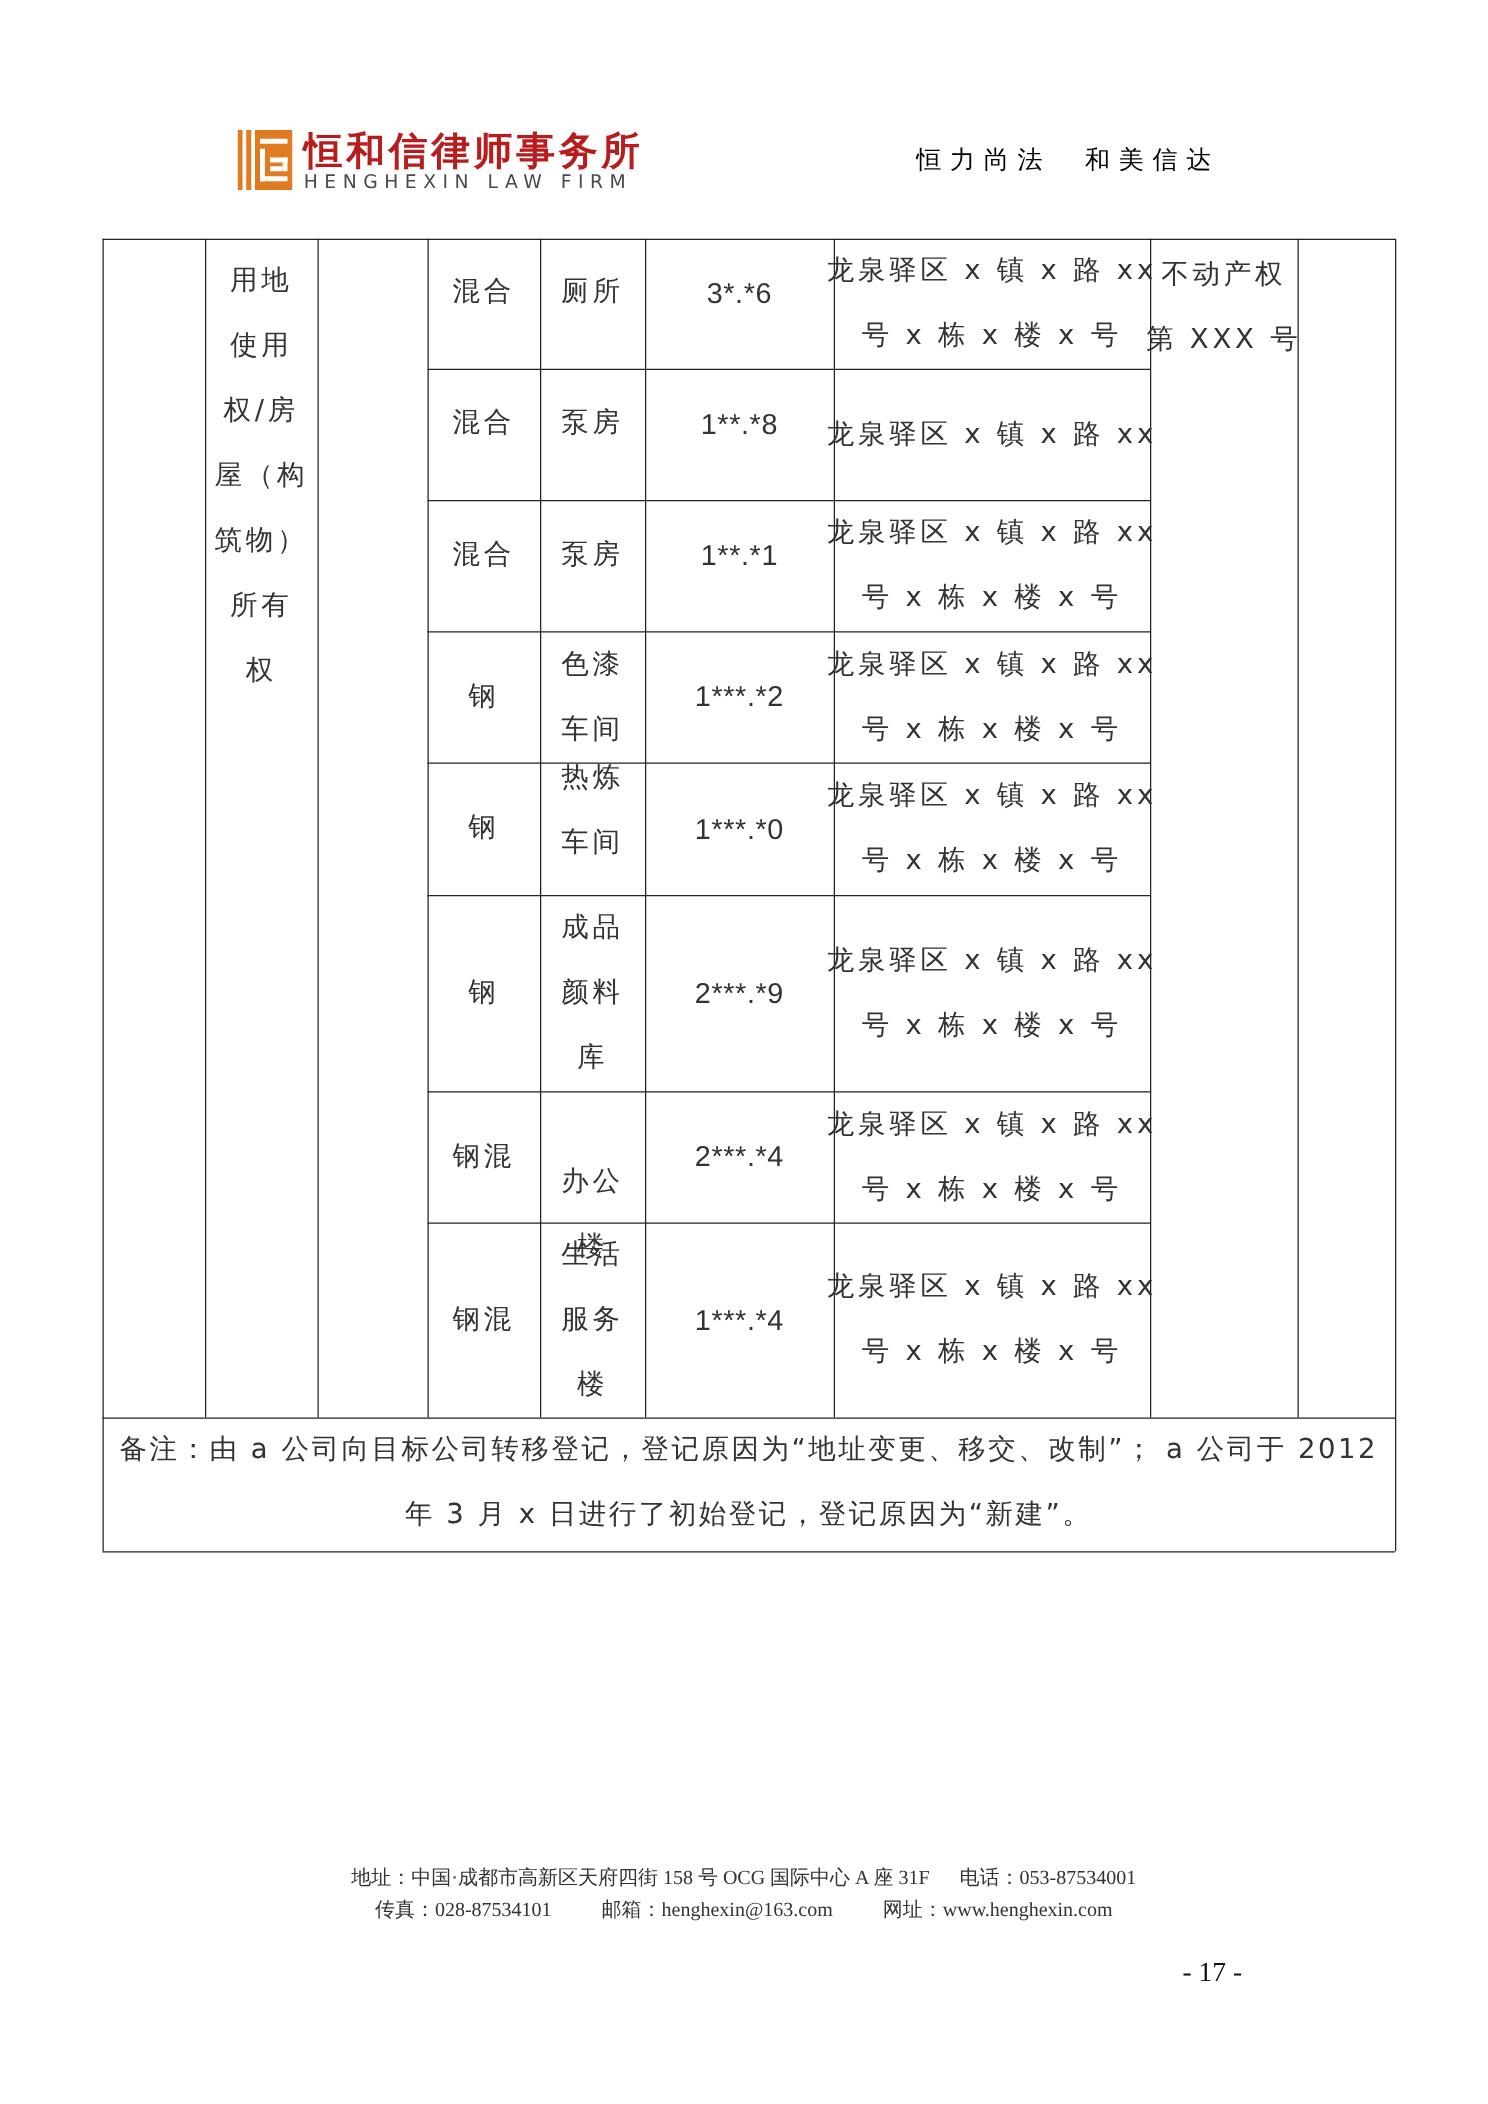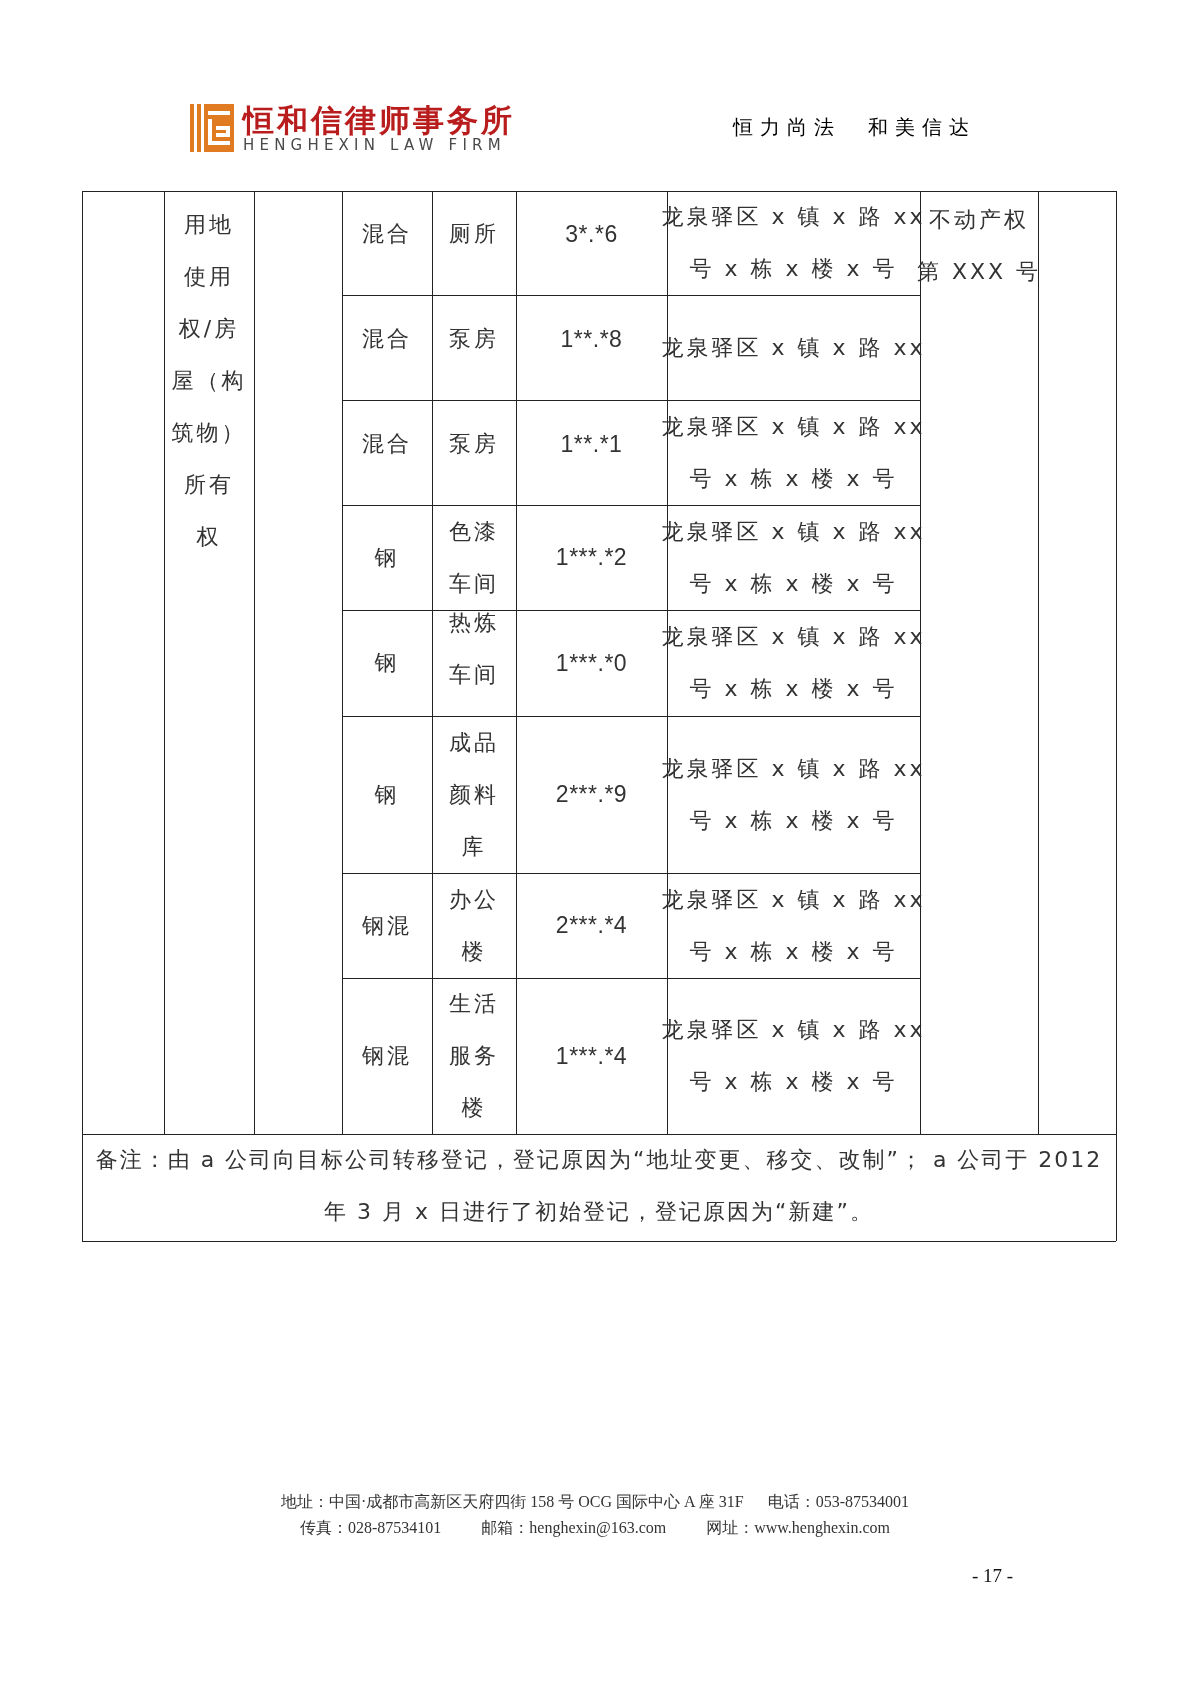--- a/index.html
+++ b/index.html
@@ -17,21 +17,21 @@
   .cell { position:absolute; display:flex; align-items:center; justify-content:center;
           text-align:center; font-size:22px; color:#333; }
   .stack { line-height:52px; white-space:nowrap; letter-spacing:3px; }
   .topcell { align-items:center; }
   .area { font-family:"Liberation Sans", sans-serif; font-size:23px; letter-spacing:0.5px; }
   .addr { line-height:52px; letter-spacing:3px; white-space:nowrap; font-size:22px; }
   .note { position:absolute; left:82px; top:1134px; width:1034px; height:107px;
           font-size:22px; color:#333; text-align:center; line-height:52px; letter-spacing:2px; }
   .footer { position:absolute; left:0; width:1190px; text-align:center;
             font-family:"Liberation Serif", serif; font-size:16px; color:#333; white-space:pre; }
-  .pagenum { position:absolute; left:972px; top:1565px; font-family:"Liberation Serif", serif; font-size:19px; color:#111; }
+  .pagenum { position:absolute; left:946px; top:1565px; font-family:"Liberation Serif", serif; font-size:22px; color:#111; }
 </style>
 </head>
 <body>
 
 <div class="abs logo-mark">
   <svg width="44" height="48" viewBox="0 0 44 48">
     <rect x="0" y="0" width="4" height="48" fill="#E07B22"></rect>
     <rect x="7" y="0" width="4" height="48" fill="#E07B22"></rect>
     <rect x="14" y="0" width="30" height="48" fill="#E07B22"></rect>
     <rect x="18" y="7" width="22" height="4" fill="#fff"></rect>
@@ -171,21 +171,21 @@
     <div class="cell" style="left:667px; top:716px; width:253px; height:157px;">
       <div class="addr">
           <div>龙泉驿区 x 镇 x 路 xx</div>
           <div>号 x 栋 x 楼 x 号</div>
         </div>
     </div>
   </div>
 
   <div>
     <div class="cell stack" style="left:342px; top:873px; width:90px; height:105px;">钢混</div>
-    <div class="cell" style="left:432px; top:873px; width:84px; height:105px;">
+    <div class="cell" style="left:432px; top:919px; width:84px; height:105px;">
       <div class="stack">
           <div>办公</div>
           <div>楼</div>
         </div>
     </div>
     <div class="cell area" style="left:516px; top:873px; width:151px; height:105px;">2***.*4</div>
     <div class="cell" style="left:667px; top:873px; width:253px; height:105px;">
       <div class="addr">
           <div>龙泉驿区 x 镇 x 路 xx</div>
           <div>号 x 栋 x 楼 x 号</div>

